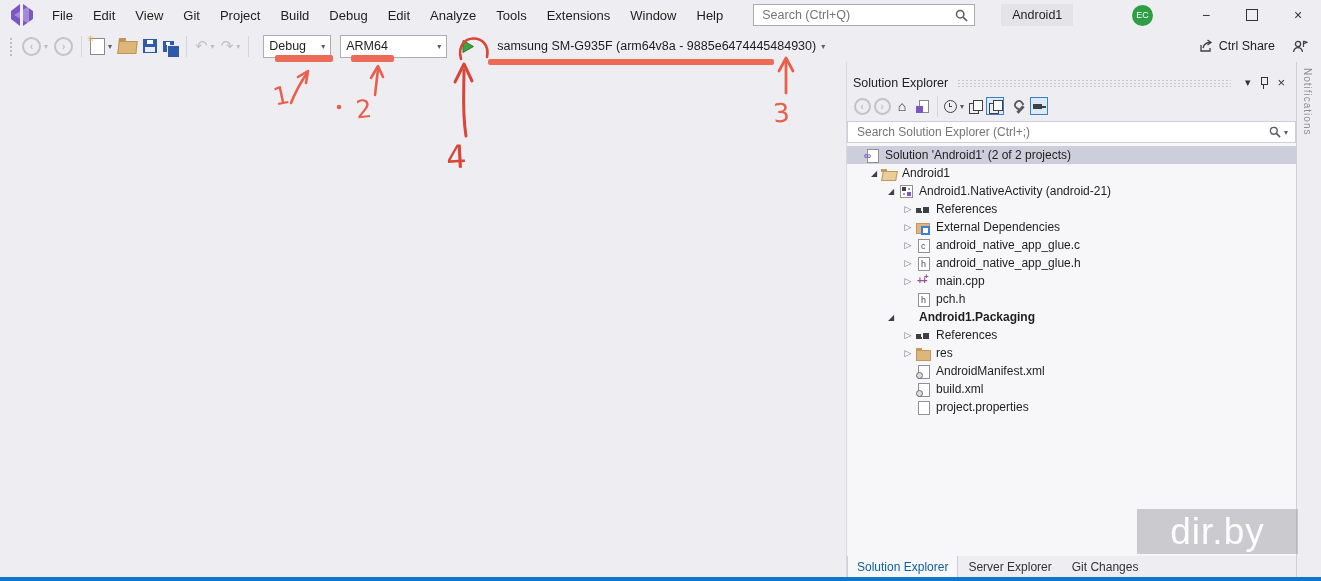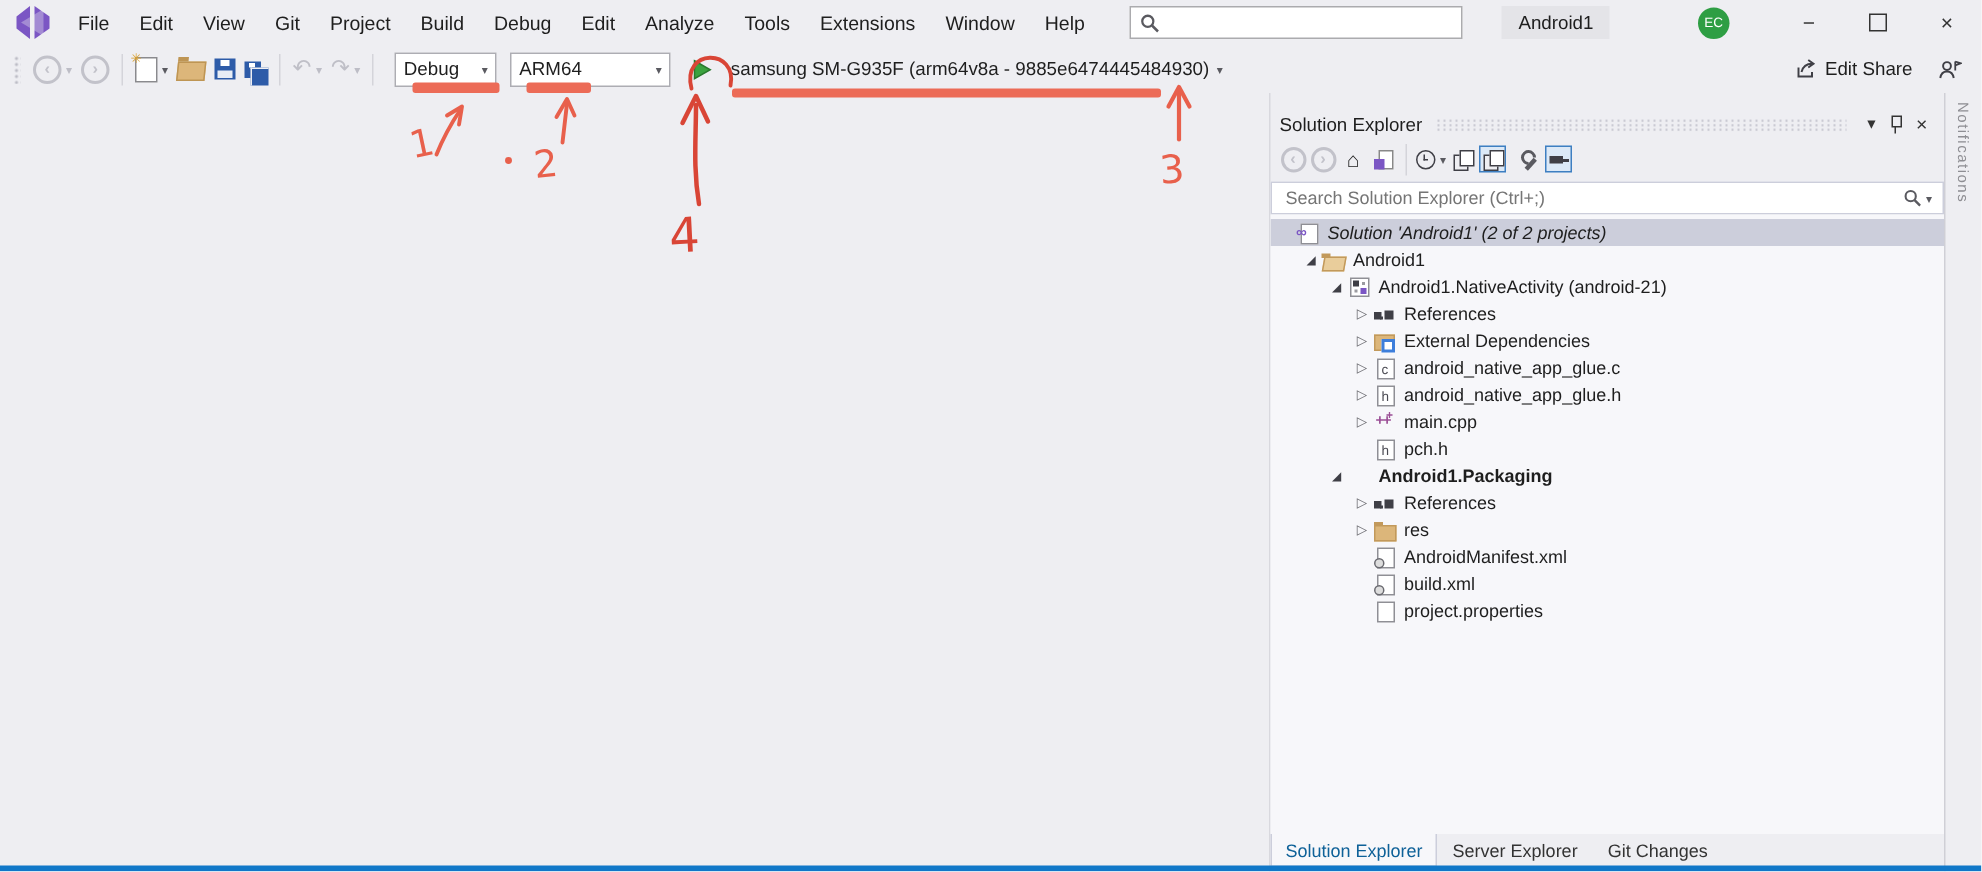--- a/index.html
+++ b/index.html
@@ -43,21 +43,21 @@
   .i-saveall{width:11px;height:11px;background:#2D5BA8;position:relative;margin-right:4px}
   .i-saveall::before{content:"";position:absolute;left:3px;top:1px;width:4px;height:3px;background:#fff}
   .i-saveall::after{content:"";position:absolute;left:4px;top:4px;width:11px;height:11px;background:#2D5BA8;
                     border-left:1px solid #EEEEF2;border-top:1px solid #EEEEF2}
   .i-undo,.i-redo{font-size:15px;color:#BFBFC7;line-height:14px}
   .combo{display:flex;align-items:center;justify-content:space-between;height:21px;background:#fff;
          border:1px solid #ADADB3;margin-left:9px;padding:0 5px;font-size:12.5px;flex:none}
   .combo-config{width:56px}
   .combo-platform{width:95px}
   .playwrap{margin-left:14px;flex:none;display:flex;align-items:center}
-  .device{display:flex;align-items:center;font-size:12.5px;margin-left:12px;white-space:nowrap}
+  .device{display:flex;align-items:center;font-size:12.5px;margin-left:22px;white-space:nowrap}
   .device .caret{margin-left:5px}
   .liveshare{display:flex;align-items:center;font-size:12.5px;color:#1e1e1e;margin-right:14px}
   .liveshare svg{margin-right:5px}
 
   
   .main{display:flex;height:519px}
   .editor{flex:1}
   .panel{width:451px;display:flex;flex-direction:column;padding-top:10px;background:#EEEEF2;
          border-left:1px solid #D8D8DE;border-right:1px solid #CFCFD6;box-sizing:border-box}
   .edge{width:24px;position:relative}
@@ -164,20 +164,21 @@
         <span class="menu-item">Build</span>
         <span class="menu-item">Debug</span>
         <span class="menu-item">Edit</span>
         <span class="menu-item">Analyze</span>
         <span class="menu-item">Tools</span>
         <span class="menu-item">Extensions</span>
         <span class="menu-item">Window</span>
         <span class="menu-item">Help</span>
       </div>
     <div class="tb-search">
+      <input type="text" placeholder="Search (Ctrl+Q)" style="">
       <svg width="13" height="13" viewBox="0 0 13 13">
         <circle cx="5.2" cy="5.2" r="3.7" fill="none" stroke="#5a5a60" stroke-width="1.5"></circle>
         <line x1="8" y1="8" x2="12" y2="12" stroke="#5a5a60" stroke-width="1.7"></line>
       </svg>
     </div>
     <span class="badge">Android1</span>
     <span class="spacer"></span>
     <span class="avatar">EC</span>
     <div class="winbtns">
       <span class="winbtn">−</span>
@@ -238,21 +239,21 @@
       <span>samsung SM-G935F (arm64v8a - 9885e6474445484930)</span>
       <span class="caret">▾</span>
     </span>
     <span class="spacer"></span>
     <span class="liveshare">
       <svg width="15" height="14" viewBox="0 0 15 14">
         <polyline points="2,6 2,12 11,12 11,9" fill="none" stroke="#3F3F46" stroke-width="1.3"></polyline>
         <path d="M4,9 C5,5 8,3.5 11,3.5" fill="none" stroke="#3F3F46" stroke-width="1.3"></path>
         <polyline points="8.5,1 12,3.5 8.5,6" fill="none" stroke="#3F3F46" stroke-width="1.3"></polyline>
       </svg>
-      <span>Edit Share</span>
+      <span>Ctrl Share</span>
     </span>
     <span class="tbtn" style="margin-right:6px">
       <svg width="16" height="15" viewBox="0 0 16 15">
         <circle cx="6" cy="5" r="2.6" fill="none" stroke="#3F3F46" stroke-width="1.3"></circle>
         <path d="M1.5,13 C2,9.8 4,8.6 6,8.6 C8,8.6 10,9.8 10.5,13" fill="none" stroke="#3F3F46" stroke-width="1.3"></path>
         <line x1="11.5" y1="2" x2="11.5" y2="8" stroke="#3F3F46" stroke-width="1.2"></line>
         <polyline points="11.5,2 15,3.2 11.5,4.6" fill="none" stroke="#3F3F46" stroke-width="1.2"></polyline>
       </svg>
     </span>
   </div>
@@ -304,21 +305,21 @@
       <div class="psearch">
         <input type="text" placeholder="Search Solution Explorer (Ctrl+;)" style="">
         <svg width="12" height="12" viewBox="0 0 13 13">
           <circle cx="5.2" cy="5.2" r="3.7" fill="none" stroke="#5a5a60" stroke-width="1.5"></circle>
           <line x1="8" y1="8" x2="12" y2="12" stroke="#5a5a60" stroke-width="1.7"></line>
         </svg>
         <span class="caret">▾</span>
       </div>
       <div class="ptree">
 
-          <div class="trow selected" style="padding-left: 4px; font-style: italic;">
+          <div class="trow selected" style="padding-left: 4px;">
             <span class="exp none"></span>
             <span class="tic ic-solution"></span>
             <span class="tlabel">Solution 'Android1' (2 of 2 projects)</span>
           </div>
 
           <div class="trow" style="padding-left: 21px;">
             <span class="exp expanded">◢</span>
             <span class="tic ic-folder-open"></span>
             <span class="tlabel">Android1</span>
           </div>
@@ -410,20 +411,21 @@
           <span class="ptab">Git Changes</span>
         </div>
     </div>
 
     <div class="edge">
       <span class="notif">Notifications</span>
     </div>
   </div>
 
   <div class="statusbar"></div>
+  <div class="watermark">dir.by</div>
 
   <svg class="anno" width="1321" height="581" viewBox="0 0 1321 581">
 
     <rect x="275" y="55" width="58" height="7" rx="2" fill="#EC6B57"></rect>
 
     <rect x="351" y="55" width="43" height="7" rx="2" fill="#EC6B57"></rect>
 
     <rect x="488" y="59" width="286" height="6" rx="2" fill="#EC6B57"></rect>
 
     <text x="274" y="105" font-size="25" fill="#E8604C" transform="rotate(-12 278 100)">1</text>

